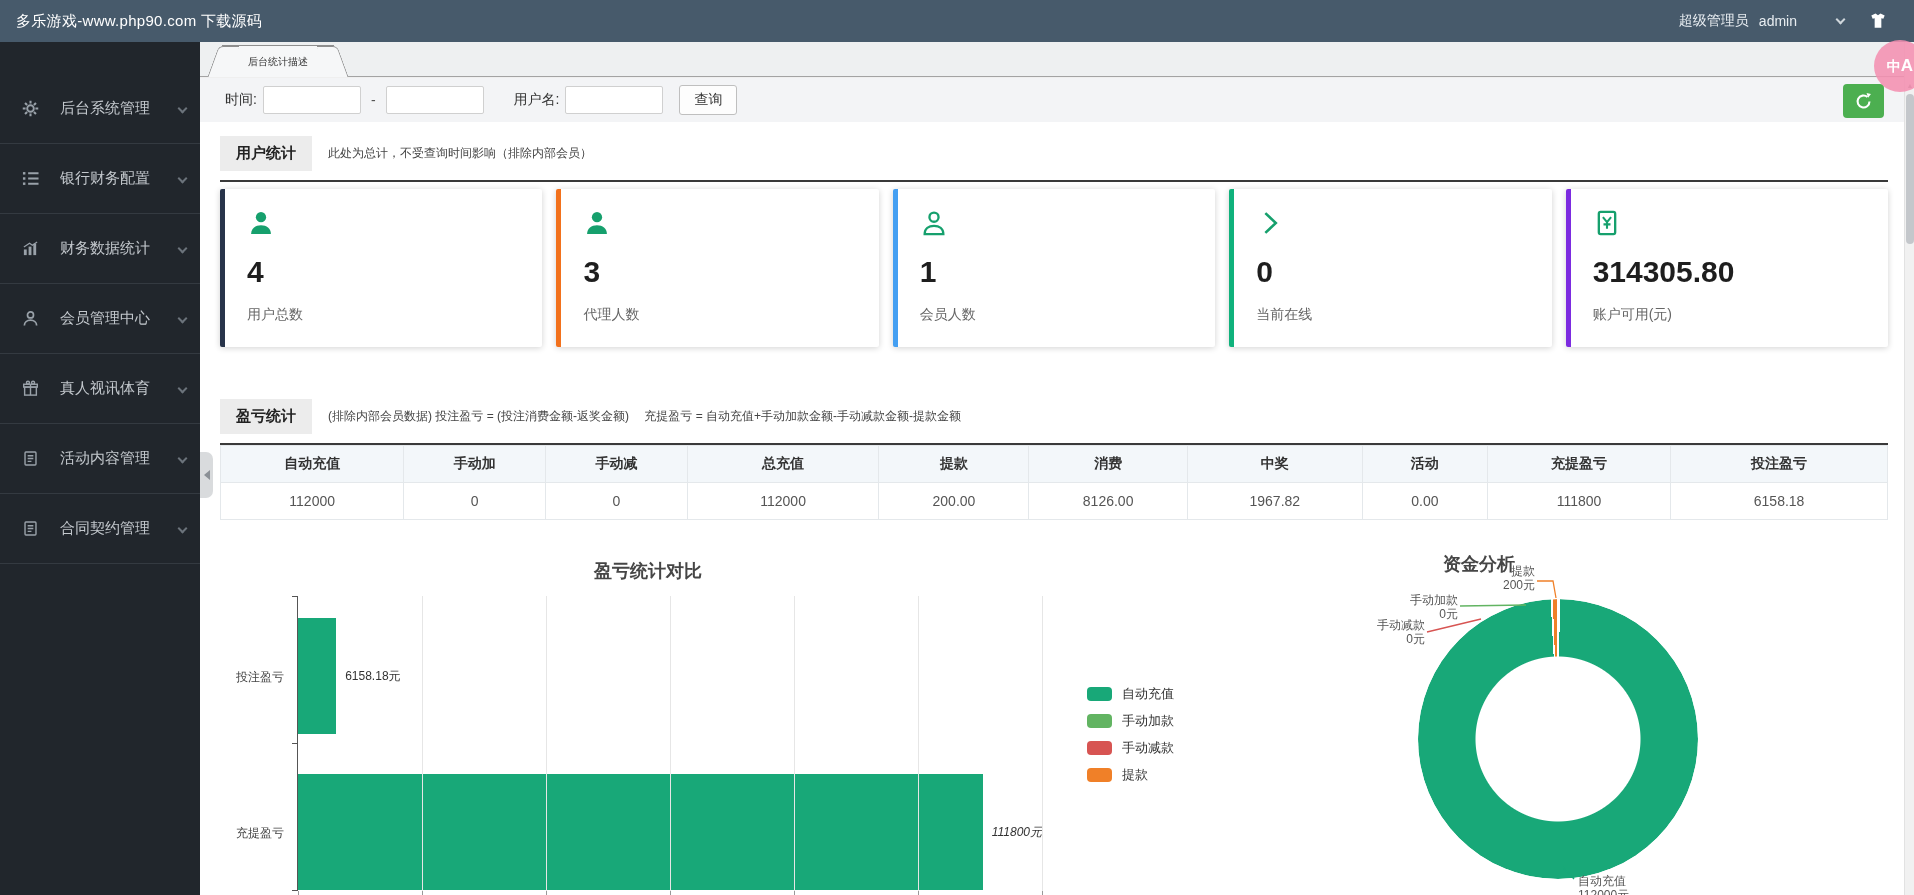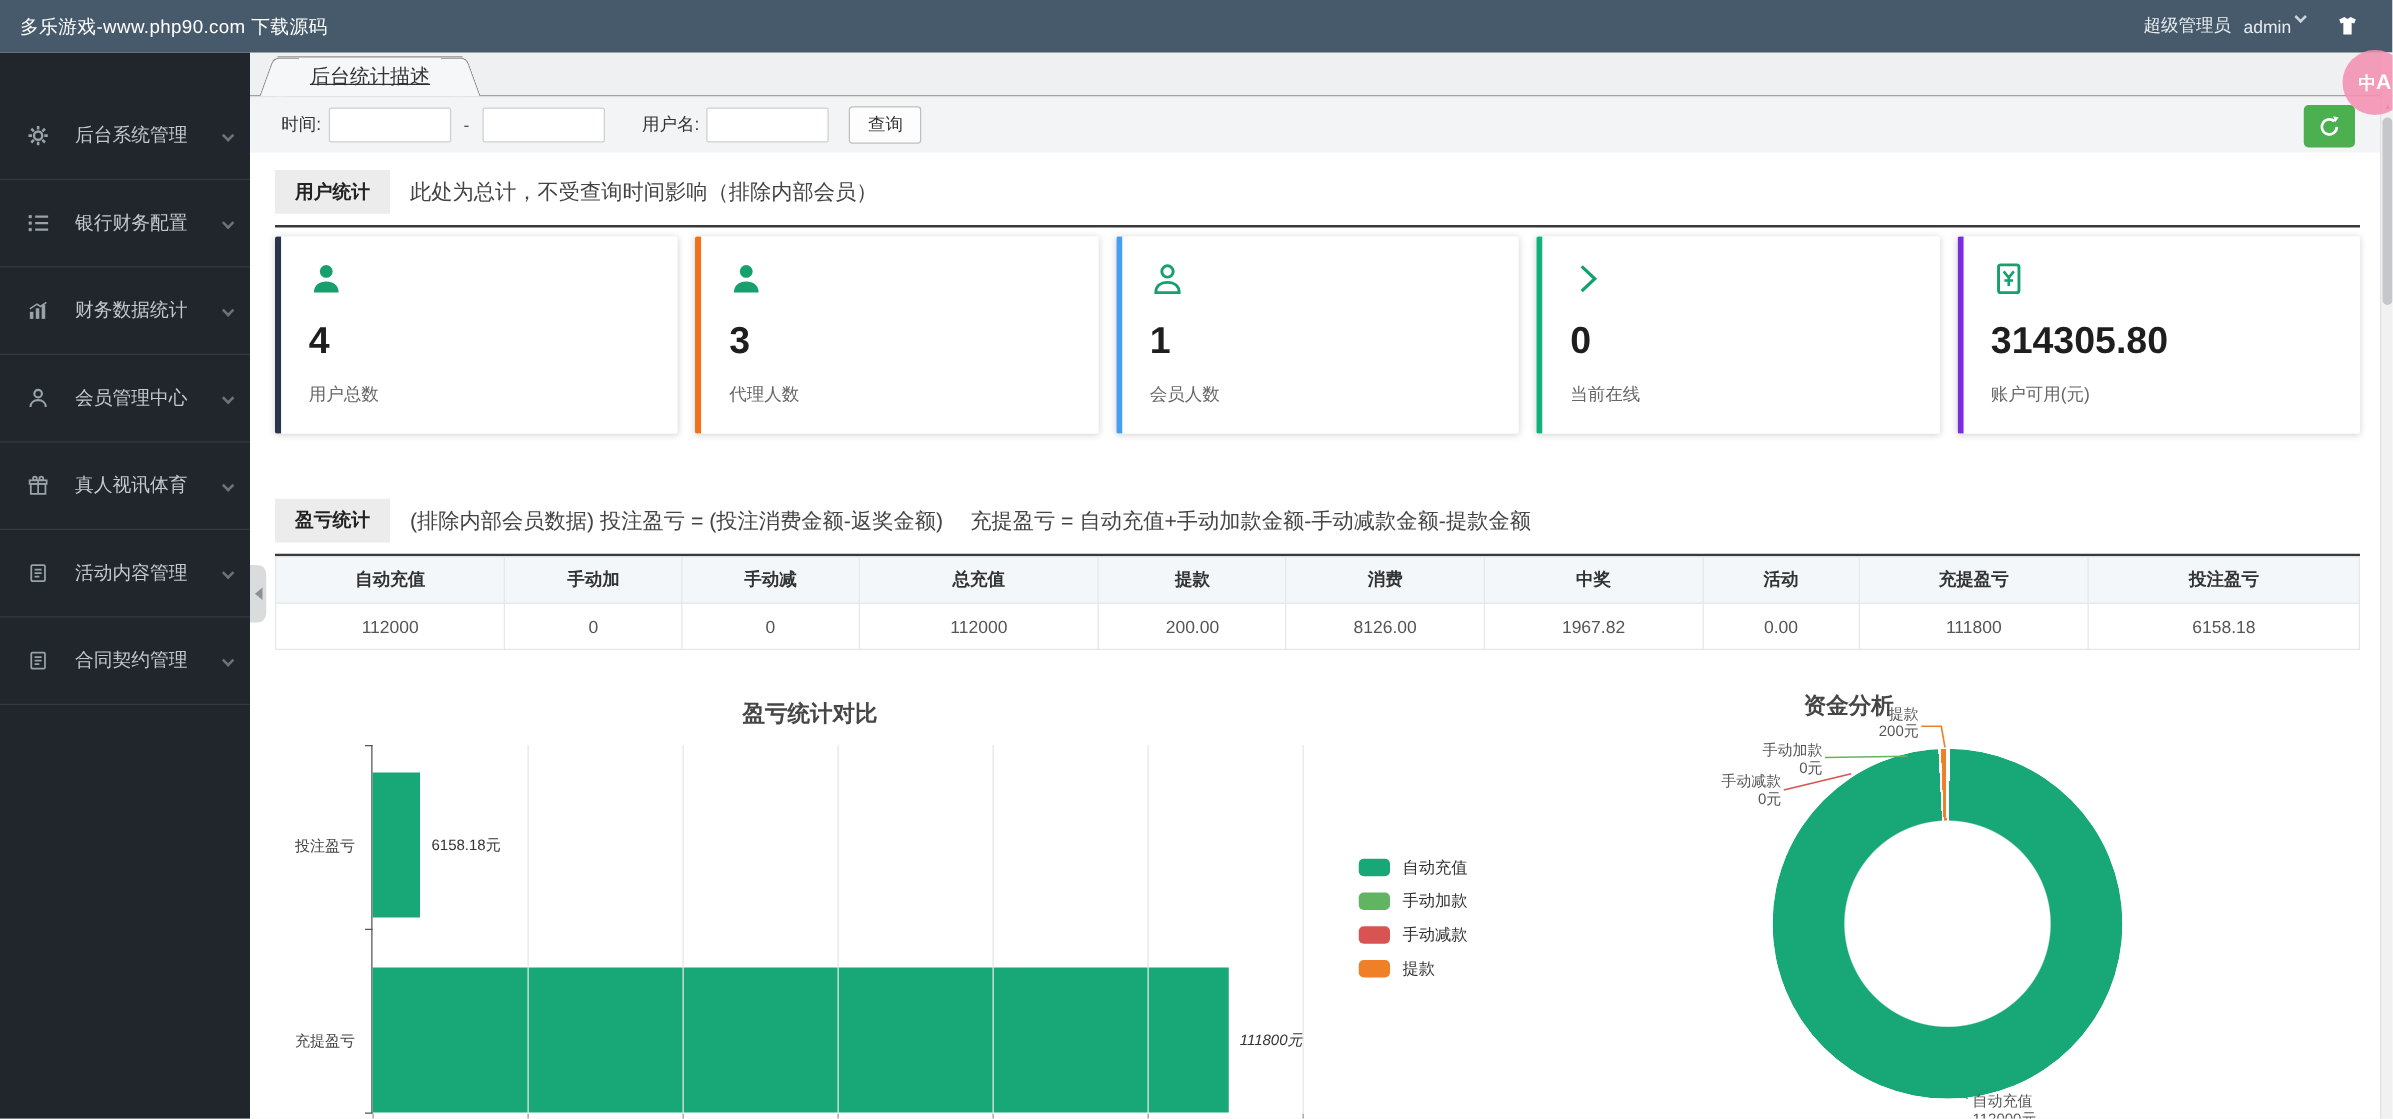--- a/index.html
+++ b/index.html
@@ -27,42 +27,42 @@
   
   .collapse-handle { position:absolute; left:200px; top:452px; width:13px; height:46px; background:#d9dbdd;
                      border-radius:0 7px 7px 0; z-index:25; display:flex; align-items:center; justify-content:center; }
   .collapse-handle .tri { width:0; height:0; border-top:5px solid transparent; border-bottom:5px solid transparent;
                           border-right:6px solid #8b9096; }
 
   
   .tabbar { position:absolute; left:200px; top:42px; right:0; height:35px; background:#eef0f1;
             border-bottom:1px solid #a3a3a3; z-index:5; }
   .tab { position:absolute; left:22px; bottom:-1px; height:32px; line-height:31px; padding:0 26px;
-         font-size:16px; color:#333; background:#f6f7f8; border-top:1px solid #8e8e8e; z-index:6;text-decoration:underline; }
+         font-size:10px; color:#333; background:#f6f7f8; border-top:1px solid #8e8e8e; z-index:6; }
   .tab::before, .tab::after { content:''; position:absolute; top:0; bottom:0; width:20px; background:#f6f7f8; }
   .tab::before { left:-9px; transform:skewX(-20deg); border-left:1px solid #8e8e8e; border-top:1px solid #8e8e8e; border-top-left-radius:5px; }
   .tab::after  { right:-9px; transform:skewX(20deg); border-right:1px solid #8e8e8e; border-top:1px solid #8e8e8e; border-top-right-radius:5px; }
 
   .filterbar { position:absolute; left:200px; top:78px; right:0; height:44px; background:#f3f4f6;
                display:flex; align-items:center; padding-left:25px; font-size:14px; color:#333; }
   .filterbar .flabel { margin-right:6px; }
   .filterbar input { width:98px; height:28px; border:1px solid #d0d0d0; border-radius:2px; background:#fff; padding:0 6px; font-size:13px; }
   .filterbar .dash { margin:0 10px; color:#555; }
   .filterbar .gap { width:30px; }
   .btn-query { margin-left:16px; width:58px; height:30px; background:#fdfdfd; border:1px solid #bfbfbf;
                border-radius:3px; font-size:14px; color:#333; cursor:pointer; }
   .btn-refresh { position:absolute; right:30px; top:6px; width:41px; height:34px; background:#4caf50;
                  border:none; border-radius:4px; display:flex; align-items:center; justify-content:center; cursor:pointer; }
 
   
   .panel { position:absolute; left:200px; top:122px; right:0; bottom:0; background:#fff; padding:14px 26px 0 20px; overflow:hidden; }
 
   .section-head { display:flex; align-items:center; border-bottom:2px solid #3a3a3a; padding-bottom:9px;text-align:center; }
   .badge { background:#ececec; padding:8px 16px; font-size:15px; font-weight:bold; color:#222; }
-  .section-note { margin-left:16px; font-size:17px; color:#444; }
+  .section-note { margin-left:16px; font-size:12px; color:#444; }
 
   
   .cards { display:flex; gap:14px; margin-top:7px; }
   .card { flex:1; height:158px; background:#fff; border-left:5px solid #ccc; border-radius:2px;
           box-shadow:0 1px 6px rgba(0,0,0,.18); padding:20px 0 0 22px; }
   .card .cvalue { font-size:30px; font-weight:bold; color:#1e1e1e; margin-top:14px; }
   .card .clabel { font-size:14px; color:#666; margin-top:17px; }
 
   .profit-head { margin-top:52px; }
 
@@ -114,21 +114,21 @@
                      color:#fff; font-weight:bold; font-size:14px; cursor:pointer; }
   .translate-badge b { font-size:17px; }
 </style>
 </head>
 <body>
 
 <div class="topbar">
   <div class="brand">多乐游戏-www.php90.com 下载源码</div>
   <div class="right">
     <span>超级管理员</span>
-    <span style="display:flex;align-items:flex-start;cursor:pointer;">
+    <span style="display:flex;align-items:center;cursor:pointer;gap:36px;">
       <span>admin</span>
       <span class="chev"></span>
     </span>
     <span style="margin-left:14px;cursor:pointer;display:flex;">
       <svg viewBox="0 0 24 24" width="20" height="20" fill="#fff">
           <path d="M9 3l3 2 3-2 5 2.5-1.6 3.9-2.4-.8V20H8V8.6l-2.4.8L4 5.5z"></path>
         </svg>
     </span>
   </div>
 </div>

